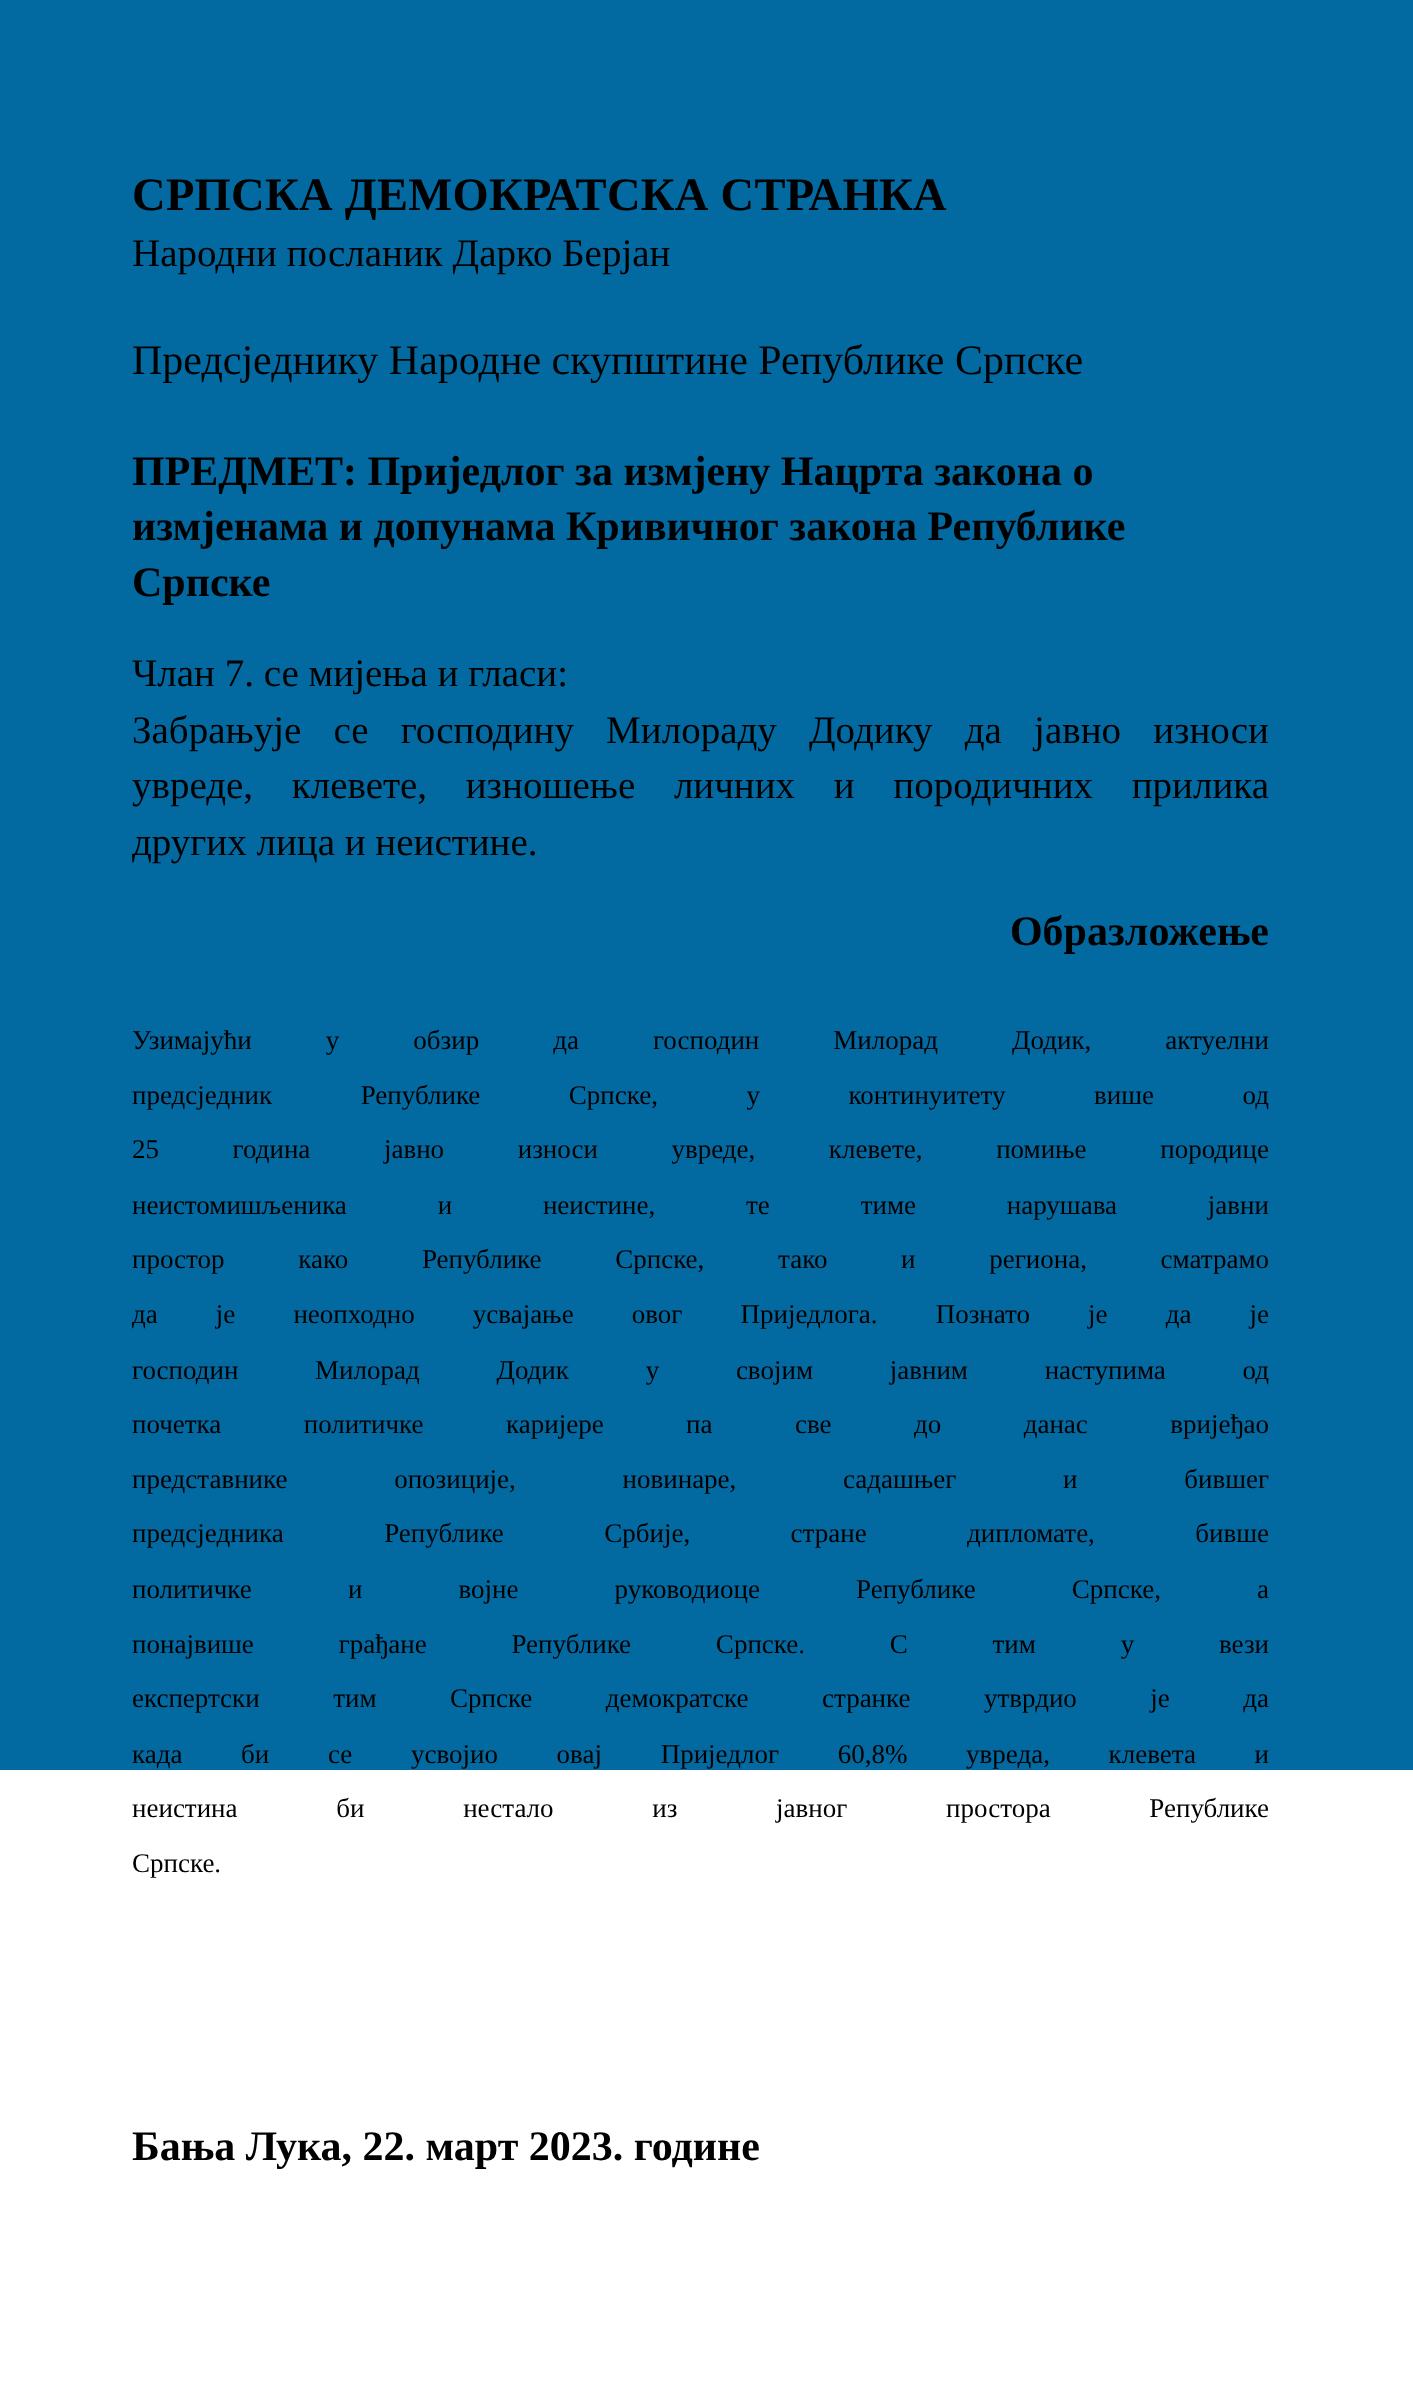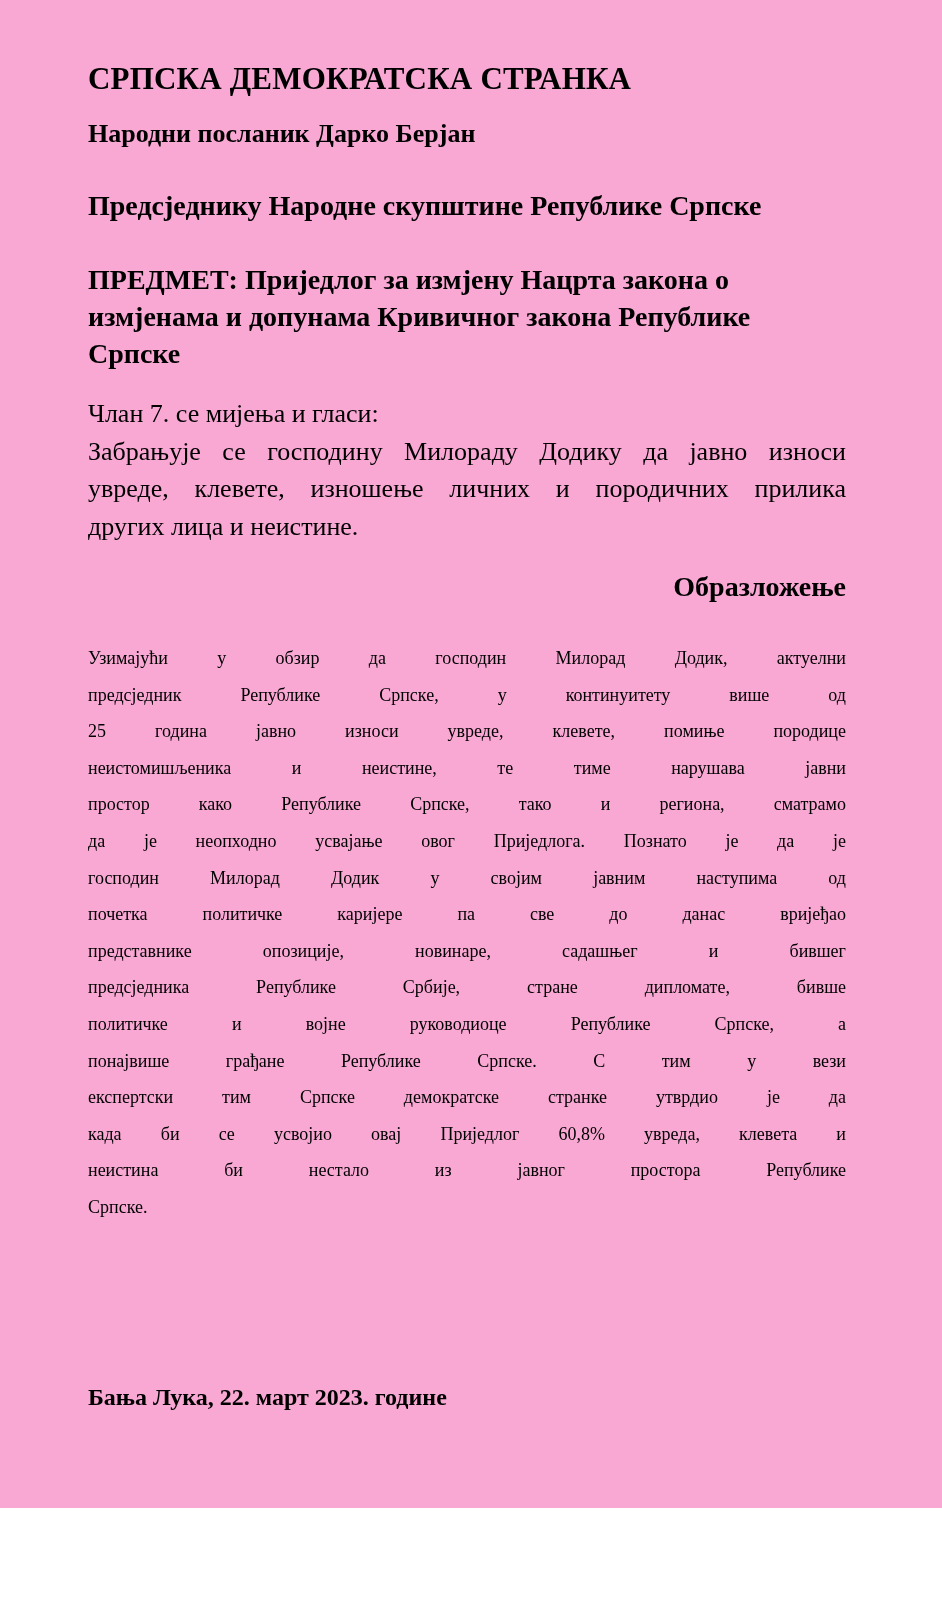--- a/index.html
+++ b/index.html
@@ -6,41 +6,40 @@
   html, body { background: #ffffff; }
   body {
     width: 942px;
     height: 1600px;
     overflow: hidden;
     font-family: "Liberation Serif", "DejaVu Serif", serif;
     color: #000000;
   }
   .page {
     width: 942px;
-    height: 1508px;
-    background: #f9a8d4;
-    padding: 59px 96px 0 88px;
+    height: 1180px;
+    background: #0369a1;
+    padding: 110px 96px 0 88px;
   }
   .party-name {
     font-size: 31px;
     line-height: 40px;
     font-weight: bold;
     letter-spacing: 0.2px;
   }
   .deputy-line {
     font-size: 26px;
     line-height: 37px;
-    font-weight: bold;
-    margin-top: 16px;
+    font-weight: normal;
   }
   .addressee {
     margin-top: 35px;
     font-size: 28px;
     line-height: 38px;
-    font-weight: bold;
+    font-weight: normal;
   }
   .subject-block {
     margin-top: 36px;
     font-size: 28px;
     line-height: 37px;
     font-weight: bold;
   }
   .article-block {
     margin-top: 23px;
     font-size: 26px;
@@ -58,21 +57,21 @@
     font-size: 18px;
     line-height: 36.6px;
   }
   .line { text-align: left; }
   .line.just {
     text-align: justify;
     text-align-last: justify;
   }
   .date-line {
     margin-top: 152px;
-    font-size: 24px;
+    font-size: 28px;
     line-height: 38px;
     font-weight: bold;
   }
 </style>
 </head>
 <body>
 
 <div class="page">
 
   <div class="party-name">СРПСКА ДЕМОКРАТСКА СТРАНКА</div>

